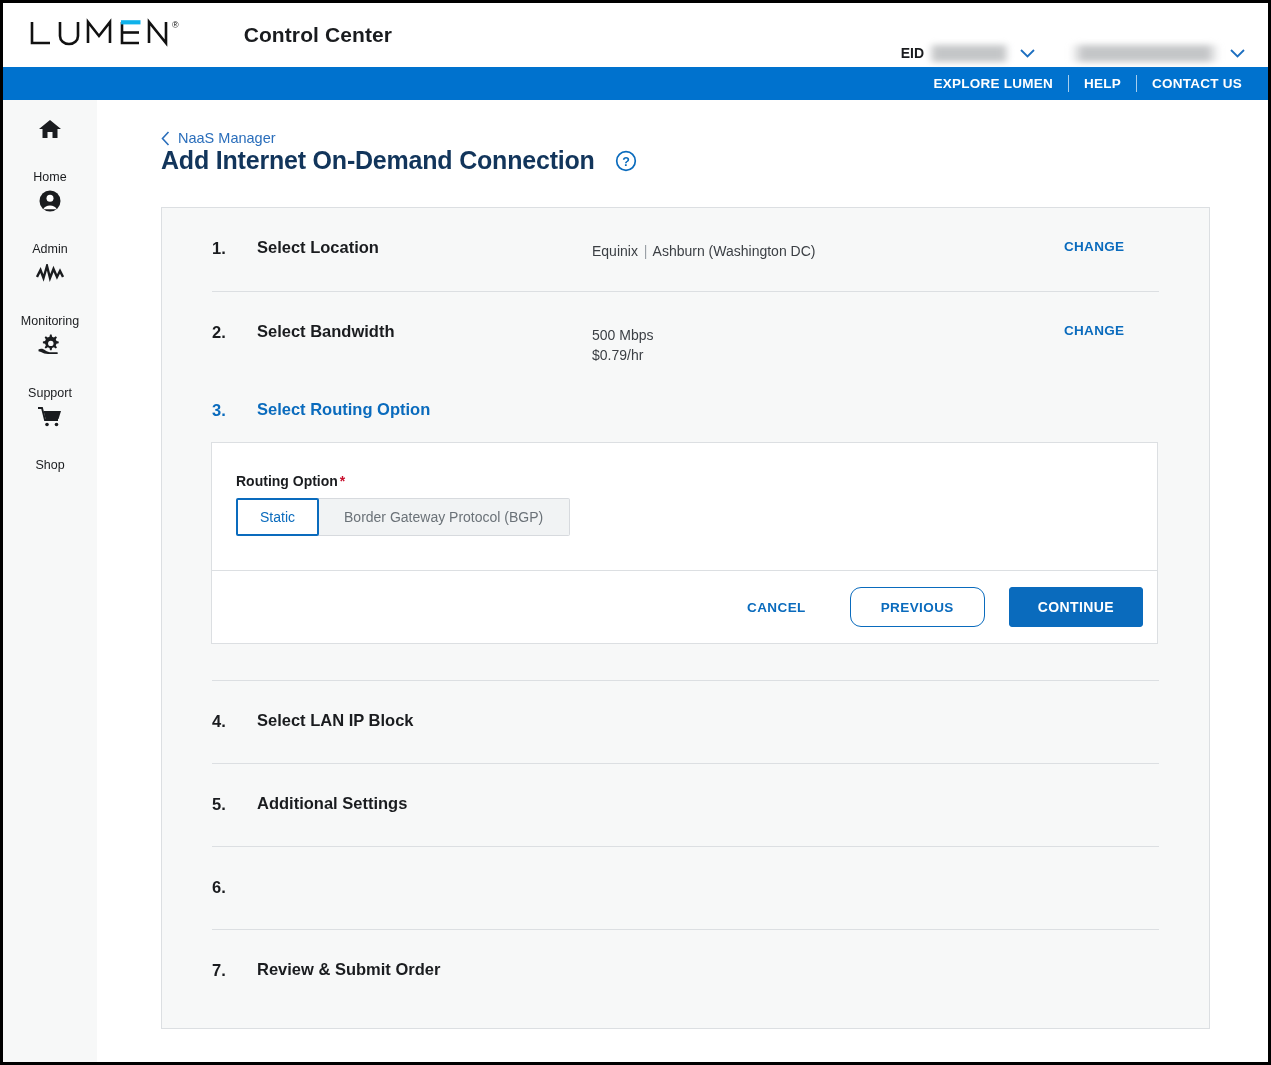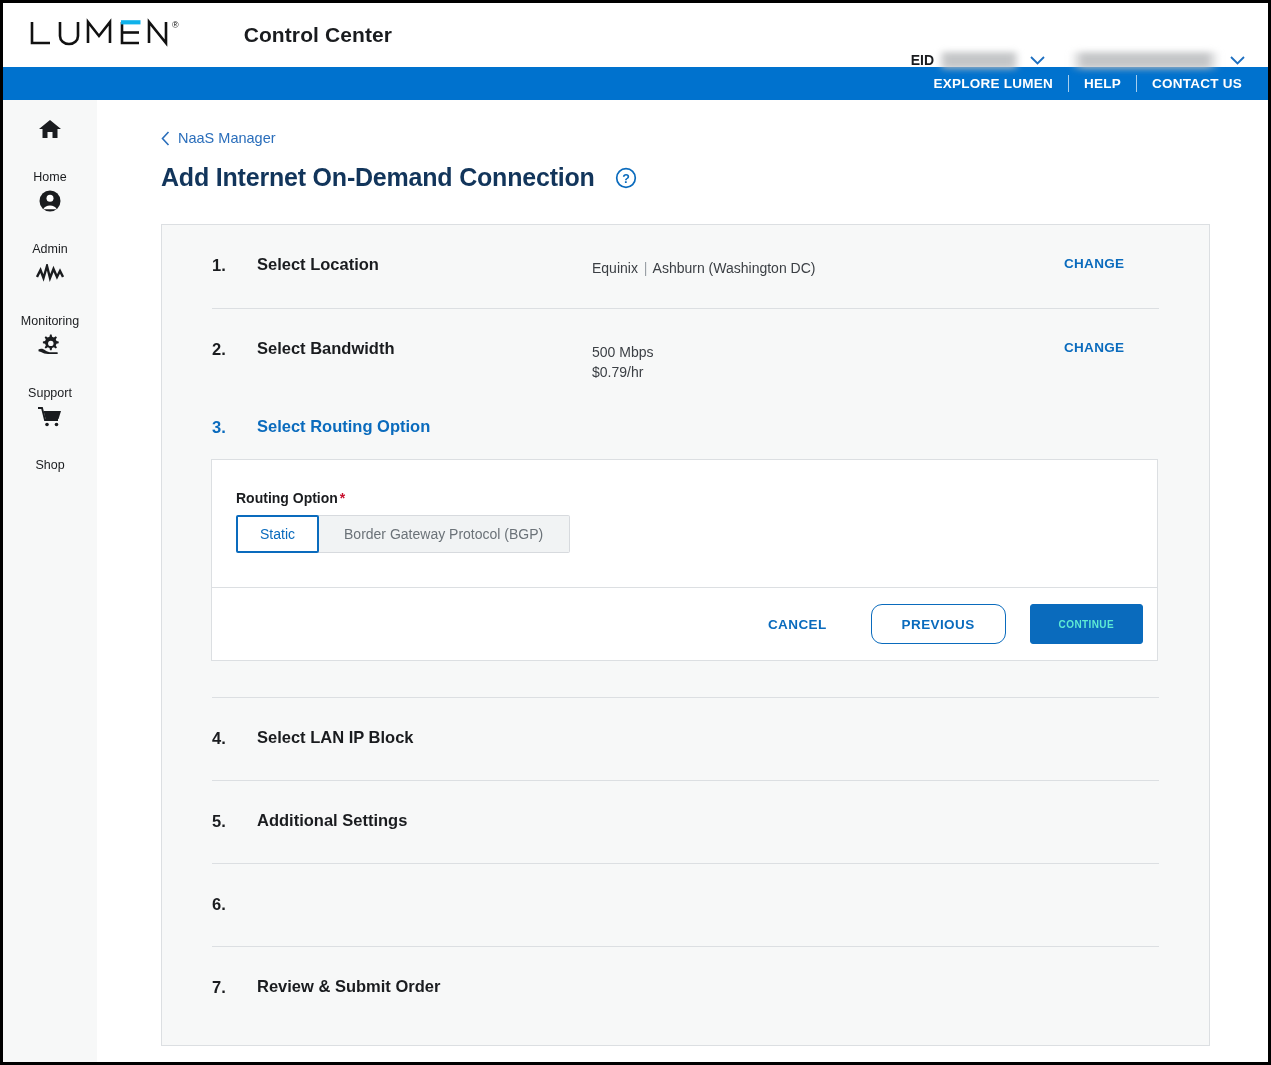--- a/index.html
+++ b/index.html
@@ -49,25 +49,25 @@
     margin-left: 65px;
     font-size: 21px;
     font-weight: bold;
     color: #1a1c1f;
     letter-spacing: 0.1px;
   }
 
   .header-right {
     position: absolute;
     right: 14px;
-    top: 17px;
+    top: 10px;
     height: 80px;
     display: flex;
     align-items: center;
-    gap: 0;
+    gap: 10px;
   }
   .eid-label {
     font-size: 14px;
     font-weight: bold;
     color: #1a1c1f;
     margin-right: 4px;
   }
   .redacted {
     display: inline-block;
     height: 17px;
@@ -179,21 +179,21 @@
   }
   .breadcrumb .bc-arrow {
     margin-right: 8px;
     display: flex;
     align-items: center;
   }
 
   .title-row {
     display: flex;
     align-items: center;
-    margin-top: 17px;
+    margin-top: 0;
     text-align: center;
   }
   .page-title {
     font-size: 25px;
     font-weight: bold;
     color: #12355b;
     letter-spacing: -0.2px;
   }
   .help-icon {
     margin-left: 20px;
@@ -352,23 +352,23 @@
     background: #ffffff;
     border: 1px solid #0a6bbd;
     border-radius: 11px;
     height: 40px;
     padding: 0 30px;
     margin-left: 14px;
     cursor: pointer;
     font-family: "Liberation Sans", sans-serif;
   }
   .btn-primary {
-    font-size: 10px;
-    font-weight: bold;
-    color: #5eead4;
+    font-size: 14px;
+    font-weight: bold;
+    color: #ffffff;
     letter-spacing: 0.4px;
     background: #0a6bbd;
     border: 1px solid #0a6bbd;
     border-radius: 3px;
     height: 40px;
     padding: 0 28px;
     margin-left: 16px;
     cursor: pointer;
     font-family: "Liberation Sans", sans-serif;
   }

